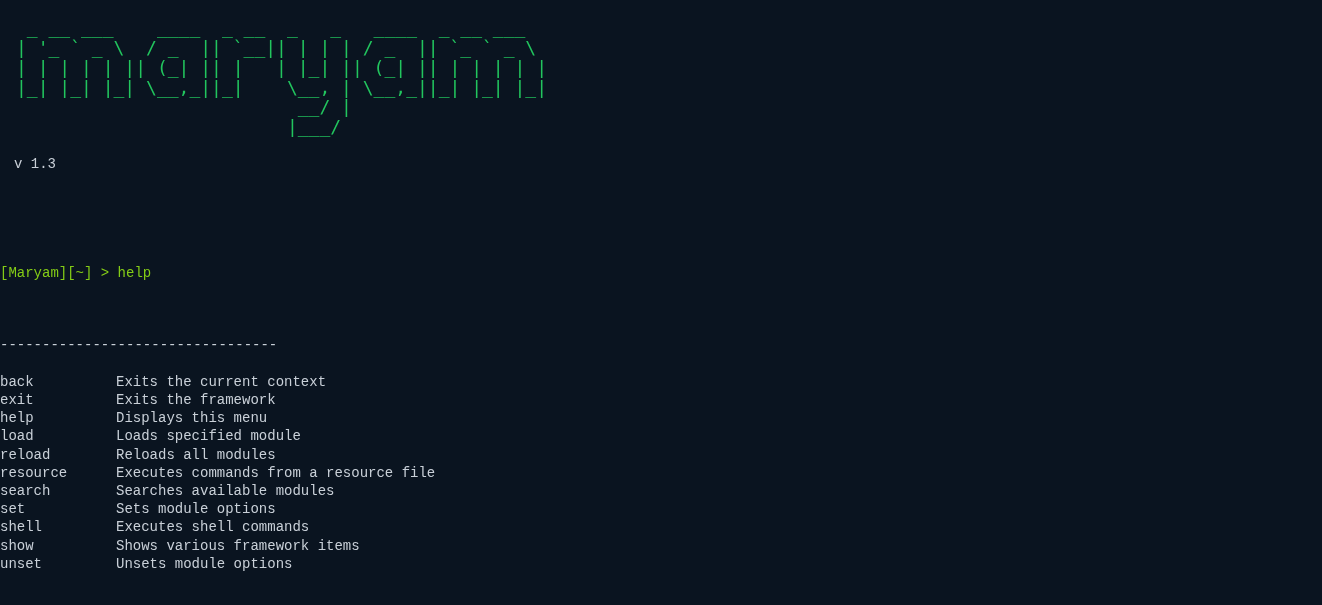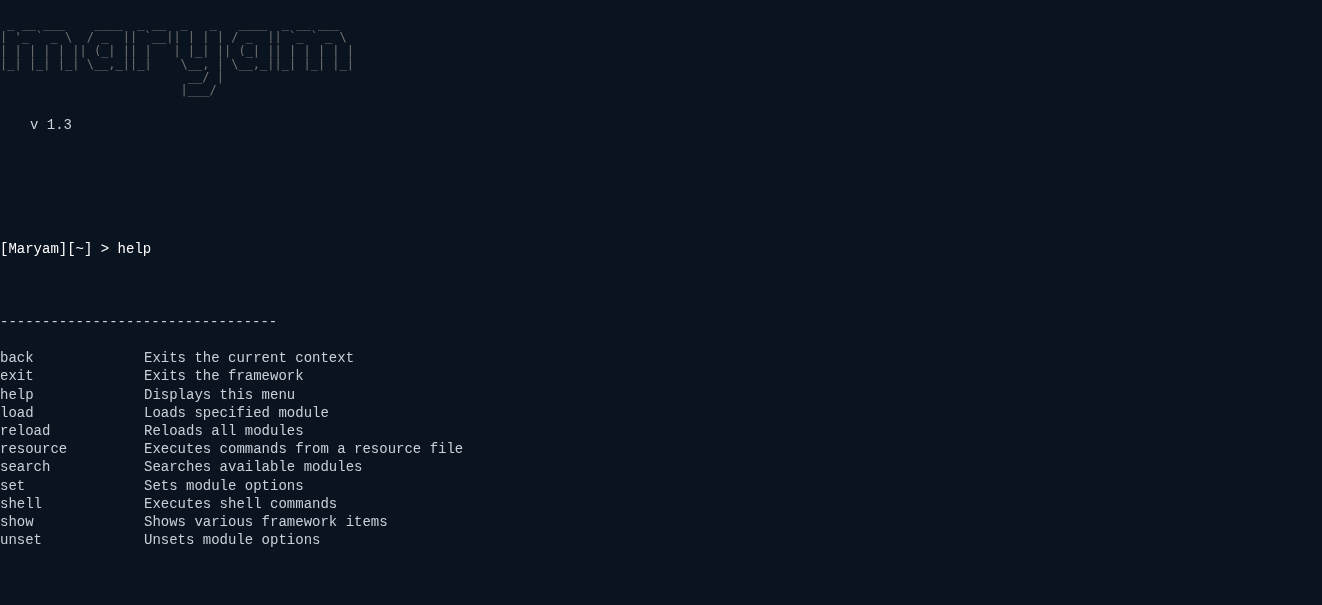--- a/index.html
+++ b/index.html
@@ -15,40 +15,40 @@
       line-height: 1.3;
       padding: 0;
       width: 1322px;
       height: 605px;
       overflow: hidden;
     }
     .terminal {
       white-space: pre;
     }
     .ascii-art {
-      color: #737373;
+      color: #22c55e;
       line-height: 1.1;
-      font-size: 12px;
+      font-size: 18px;
+      padding-left: 16px;
     }
     .version {
       color: #c9d0d8;
-      margin-left: 30px;
+      margin-left: 14px;
     }
     .module-count {
       color: #2f5fbb;
     }
     .prompt-line {
-      color: #ffffff;
-      margin-top: 16px;
+      color: #84cc16;
     }
     .cmd-row {
       display: flex;
     }
     .cmd-name {
-      width: 144px;
+      width: 116px;
       flex-shrink: 0;
     }
     .blank {
       height: 18px;
     }
   </style>
 </head>
 <body>
 
 <div class="terminal">

